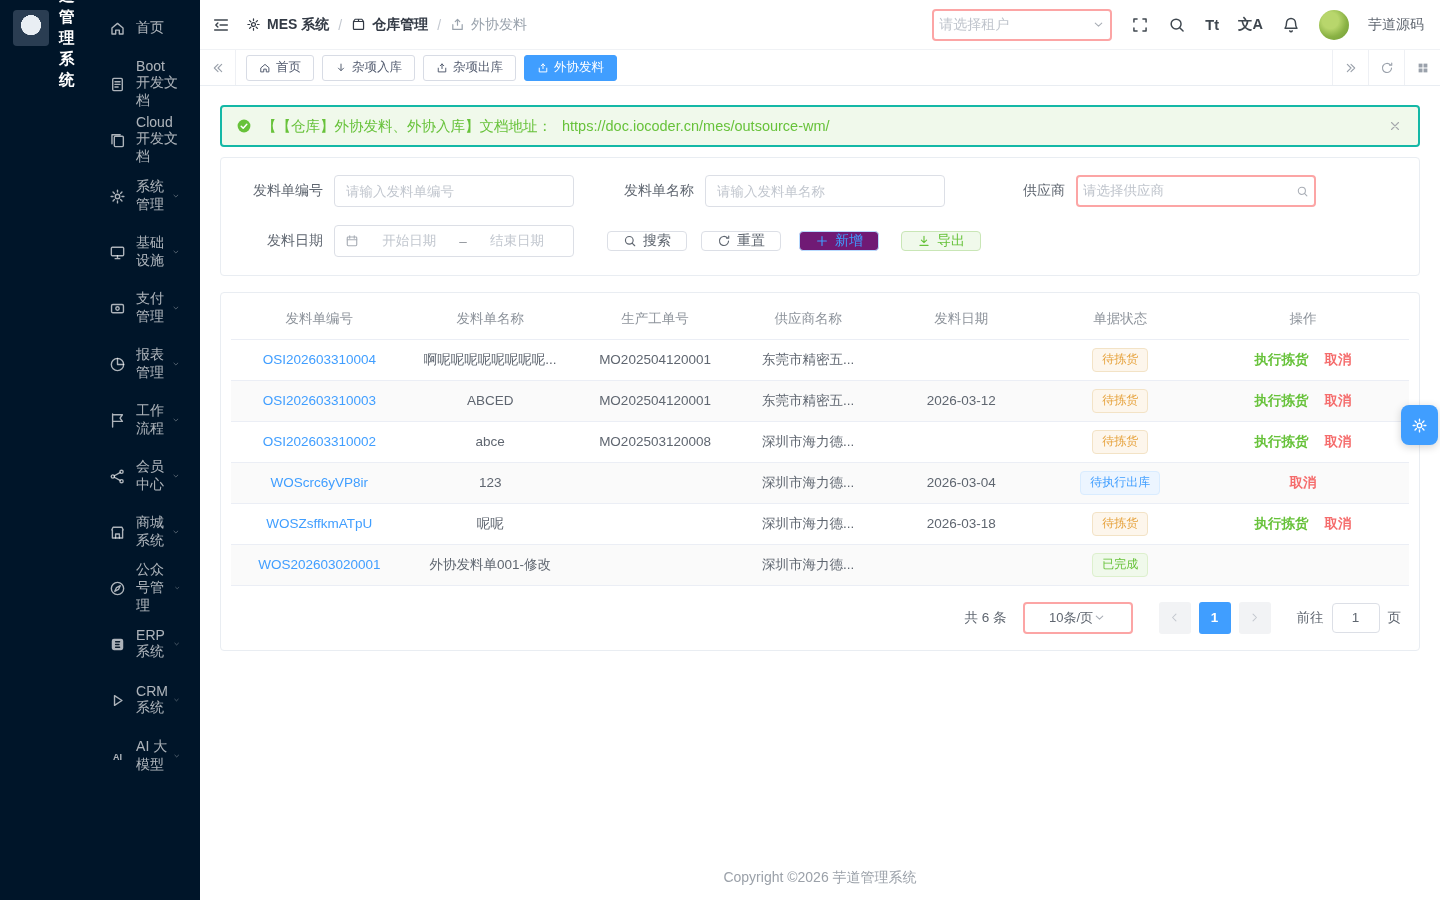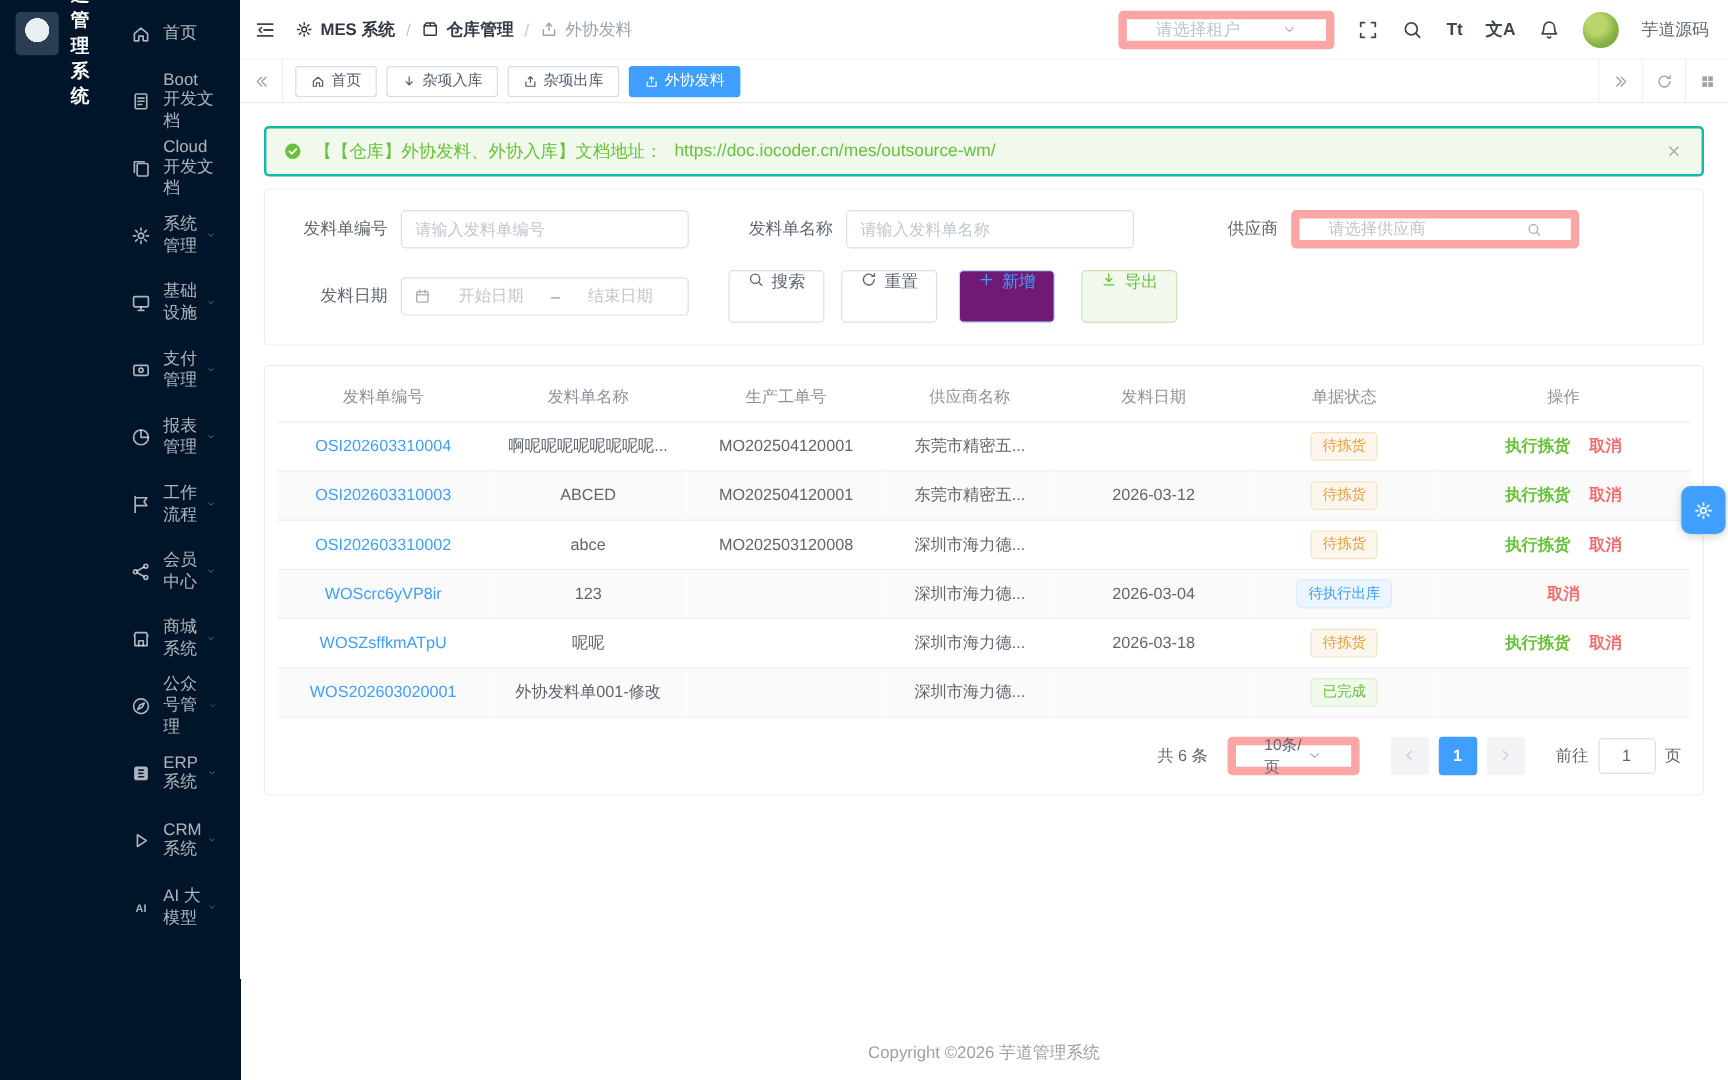--- a/index.html
+++ b/index.html
@@ -23,21 +23,21 @@
 
   .topbar { height:50px; display:flex; align-items:center; padding:0 16px 0 12px; border-bottom:1px solid #f0f2f5; }
   .icon-btn { width:18px; height:18px; color:#3f474f; display:inline-flex; align-items:center; justify-content:center; cursor:pointer; flex:none; }
   .icon-btn.txt { width:auto; font-size:14.5px; font-weight:700; }
   .breadcrumb { display:flex; align-items:center; gap:9px; margin-left:16px; font-size:14px; }
   .crumb { display:flex; align-items:center; gap:6px; color:#333a45; font-weight:600; cursor:pointer; }
   .crumb .bc-icon { width:15px; height:15px; }
   .crumb.last { color:#9aa3ad; font-weight:400; cursor:default; }
   .bc-divider { color:#c3c8d0; }
   .topbar-right { margin-left:auto; display:flex; align-items:center; gap:19px; }
-  .select { height:32px; border:7px solid #fca5a5; border-radius:4px; background:#fff; display:flex; align-items:center; padding:0 24px; color:#bfc4cc; font-size:14px; cursor:pointer; }
+  .select { height:32px; border:2px solid #fca5a5; border-radius:4px; background:#fff; display:flex; align-items:center; padding:0 5px; color:#bfc4cc; font-size:14px; cursor:pointer; }
   .select .sel-arrow { width:13px; height:13px; color:#a8adb5; flex:none; }
   .tenant { width:180px; }
   .tenant .ph { flex:1; }
   .avatar { width:30px; height:30px; border-radius:50%; cursor:pointer; flex:none;
     background: radial-gradient(circle at 38% 35%, #b8d66c 0 30%, #8ab245 60%, #6d9a34 100%); }
   .username { font-size:14px; color:#5f6670; cursor:pointer; }
 
   
   .tabbar { height:36px; display:flex; align-items:stretch; border-bottom:1px solid #e9edf2; }
   .tab-nav { width:36px; display:flex; align-items:center; justify-content:center; color:#9aa1ab; border-left:1px solid #eef0f4; cursor:pointer; }
@@ -61,21 +61,21 @@
   .field { display:flex; align-items:center; }
   .field > label { width:84px; text-align:right; margin-right:11px; color:#5f6670; font-size:14px; flex:none; }
   .field.wide > label { width:120px; }
   .text-input { width:240px; height:32px; border:1px solid #dcdfe6; border-radius:4px; padding:0 11px; font-size:13.5px; color:#5f6670; outline:none; font-family:inherit; }
   .text-input::placeholder { color:#c2c7cf; }
   .sel-240 { width:240px; justify-content:space-between; font-size:13.5px; }
   .date-range { width:240px; height:32px; border:1px solid #dcdfe6; border-radius:4px; display:flex; align-items:center; padding:0 10px; gap:4px; color:#c2c7cf; font-size:13.5px; cursor:pointer; }
   .date-range .cal-icon { width:14px; height:14px; color:#a8adb5; flex:none; }
   .date-range .ph { flex:1; text-align:center; }
   .date-range .sep { color:#8b9097; }
-  .btn { height:44px; display:inline-flex; gap:6px; padding:0 15px; border:1px solid #dcdfe6; border-radius:4px; background:#fff; color:#5f6670; font-size:14px; cursor:pointer; margin-left:14px; font-family:inherit; }
+  .btn { height:20px; display:inline-flex; align-items:center; gap:6px; padding:0 15px; border:1px solid #dcdfe6; border-radius:4px; background:#fff; color:#5f6670; font-size:14px; cursor:pointer; margin-left:14px; font-family:inherit; }
   .btn .btn-icon { width:14px; height:14px; }
   .btn.first { margin-left:33px; }
   .btn-primary-plain { background:#701a75; border-color:#b9dbff; color:var(--primary,#409eff); margin-left:18px; }
   .btn-success-plain { background:#f0f9eb; border-color:#c9e6b6; color:var(--success,#67c23a); margin-left:22px; }
 
   
   .table-card { margin-top:16px; padding:6px 10px 12px; }
   table { width:100%; border-collapse:collapse; table-layout:fixed; }
   thead th { height:40px; font-size:13.5px; color:#8d939b; font-weight:500; border-bottom:1px solid #ebeef5; text-align:center; }
   tbody td { height:41px; font-size:13.5px; color:#5f6670; text-align:center; border-bottom:1px solid #ebeef5; white-space:nowrap; overflow:hidden; text-overflow:ellipsis; padding:0 6px; }
@@ -85,21 +85,21 @@
   .tag-warning { background:#fdf6ec; border-color:#f3e3c6; color:var(--warning,#e6a23c); }
   .tag-primary { background:#ecf5ff; border-color:#d9ecff; color:var(--primary,#409eff); }
   .tag-success { background:#f0f9eb; border-color:#ddf0cd; color:var(--success,#67c23a); }
   .act { font-weight:600; cursor:pointer; margin:0 8px; font-size:13.5px; white-space:nowrap; }
   .act-green { color:var(--success,#67c23a); }
   .act-red { color:var(--danger,#f56c6c); }
 
   
   .pager { display:flex; align-items:center; justify-content:flex-end; margin:16px 8px 4px; color:#5f6670; font-size:13.5px; }
   .pager-total { margin-right:16px; }
-  .size-select { width:110px; justify-content:flex-end; color:#5f6670; font-size:13px; }
+  .size-select { width:110px; justify-content:center; color:#5f6670; font-size:13px; }
   .page-btn { min-width:32px; height:32px; border-radius:3px; background:#f2f3f5; display:flex; align-items:center; justify-content:center; cursor:pointer; margin-left:8px; color:#5f6670; font-size:13.5px; }
   .page-btn .pg-icon { width:13px; height:13px; }
   .page-btn.dim { color:#c4c8cf; }
   .page-btn.active { background:var(--primary,#409eff); color:#fff; font-weight:600; }
   .page-btn.prev { margin-left:26px; }
   .goto-label { margin-left:26px; }
   .goto-input { width:48px; height:30px; border:1px solid #dcdfe6; border-radius:4px; margin:0 8px; text-align:center; font-size:13.5px; color:#5f6670; outline:none; font-family:inherit; }
 
   .footer { position:absolute; left:0; right:0; bottom:13px; text-align:center; color:#9ba1a9; font-size:14px; }
 

